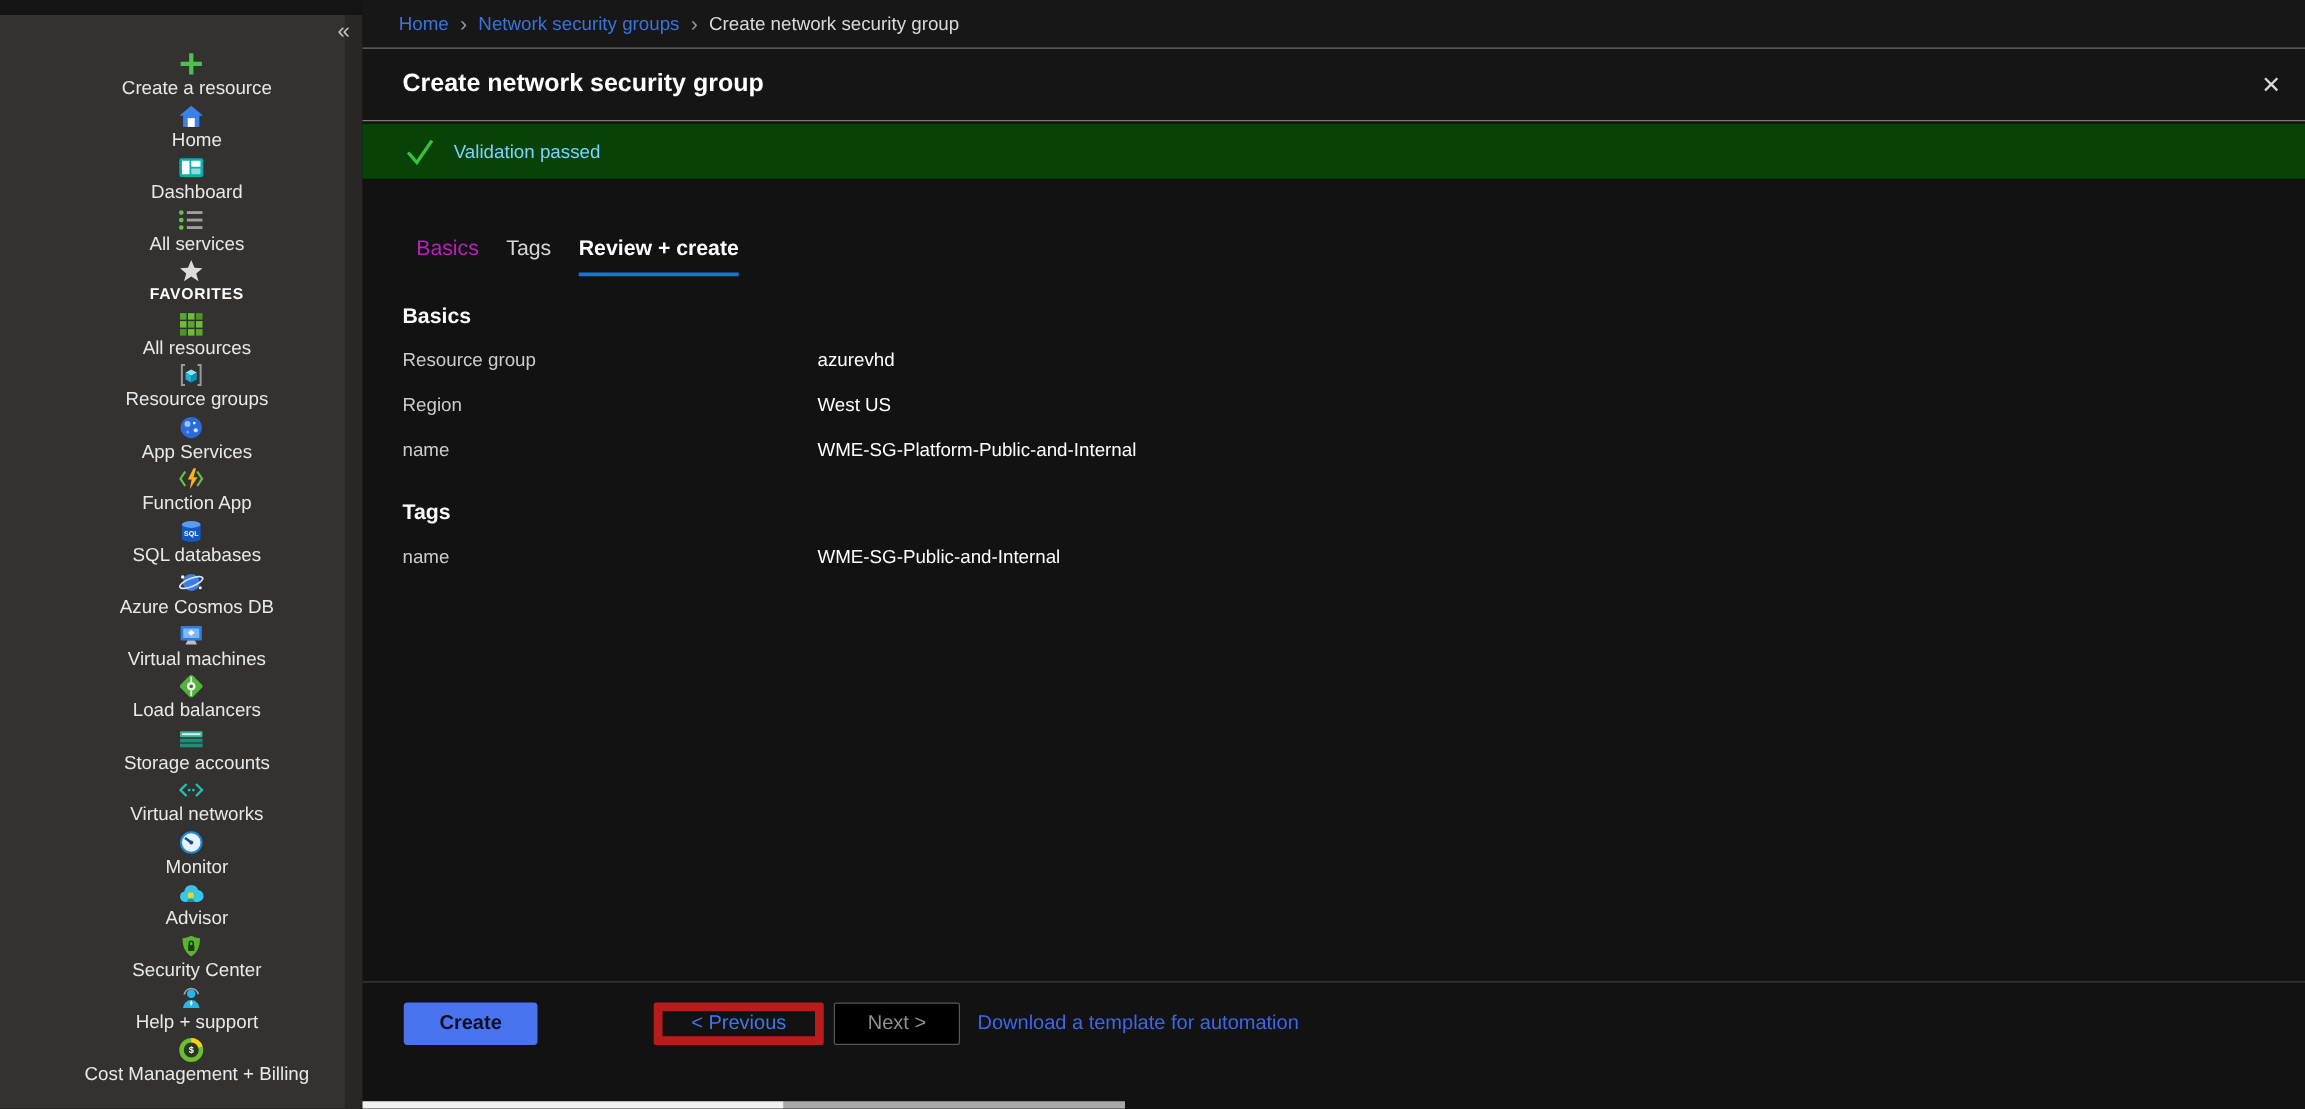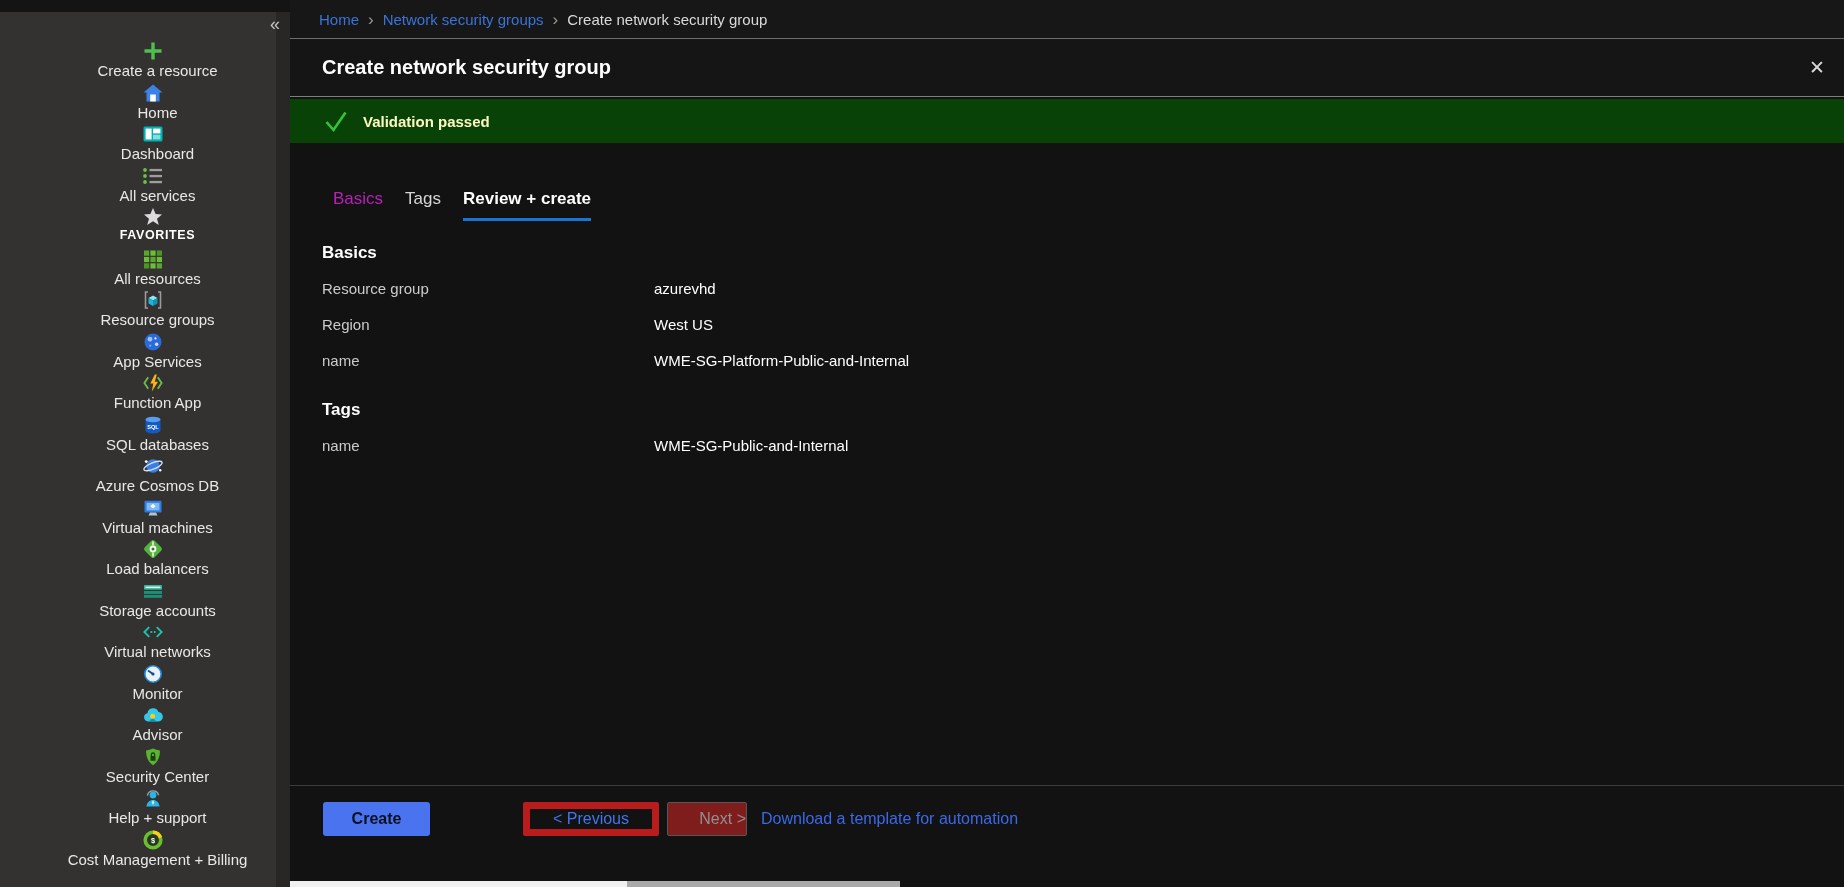--- a/index.html
+++ b/index.html
@@ -53,21 +53,21 @@
   .blade-title { font-size:20px; font-weight:600; color:#ffffff; }
   .close-btn {
     margin-left:auto; margin-right:14px; color:#d8d8d8; font-size:19px;
     cursor:pointer; width:26px; height:26px; display:flex; align-items:center; justify-content:center;
   }
 
   .banner {
     position:absolute; top:99px; left:0; right:0; height:44px; background:#084206;
     display:flex; align-items:center; padding-left:33px; gap:14px;
   }
-  .banner-text { font-size:15px; color:#fef9c3;font-weight:bold; }
+  .banner-text { font-size:15px; color:#7dd3fc; }
 
   .tabs { position:absolute; top:189px; left:43px; display:flex; gap:22px; font-size:17px; }
   .tab { padding-bottom:9px; cursor:pointer; color:#d6d6d6; }
   .tab-basics { color:#bb1fbb; }
   .tab-active { color:#ffffff; font-weight:bold; border-bottom:3px solid #1a74d8; }
 
   .review { position:absolute; top:235px; left:32px; right:60px; }
   .sec-h { height:36px; line-height:36px; font-size:17px; font-weight:bold; color:#ffffff; }
   .kv-row { display:flex; height:36px; line-height:36px; font-size:15px; }
   .kv-row .l { width:332px; color:#cccccc; }
@@ -78,22 +78,22 @@
   .footer { position:absolute; top:802px; left:33px; right:20px; height:34px; display:flex; align-items:stretch; }
   .btn { font-family:"Liberation Sans", sans-serif; font-size:16px; cursor:pointer; }
   .btn-create {
     width:107px; background:#4a73f0; color:#0c1020; border:none; border-radius:3px; font-weight:600;
   }
   .btn-prev {
     margin-left:93px; width:136px; background:transparent; border:7px solid #b91c1c;
     color:#4076ea; border-radius:2px;
   }
   .btn-next {
-    margin-left:8px; width:80px; background:#7f1d1d; border:1px solid #565656;
-    color:#909090; border-radius:2px; cursor:default;text-align:right;
+    margin-left:8px; width:101px; background:#000000; border:1px solid #565656;
+    color:#909090; border-radius:2px; cursor:default;
   }
   .dl-link { margin-left:14px; color:#3c68e8; font-size:16px; line-height:34px; cursor:pointer; text-decoration:none; }
 
   .strip-white { position:absolute; top:881px; left:0; width:337px; height:6px; background:#f1f1f1; }
   .strip-gray  { position:absolute; top:881px; left:337px; width:273px; height:6px; background:#a9a9a9; }
 
   svg { display:block; }
 </style>
 </head>
 <body>

